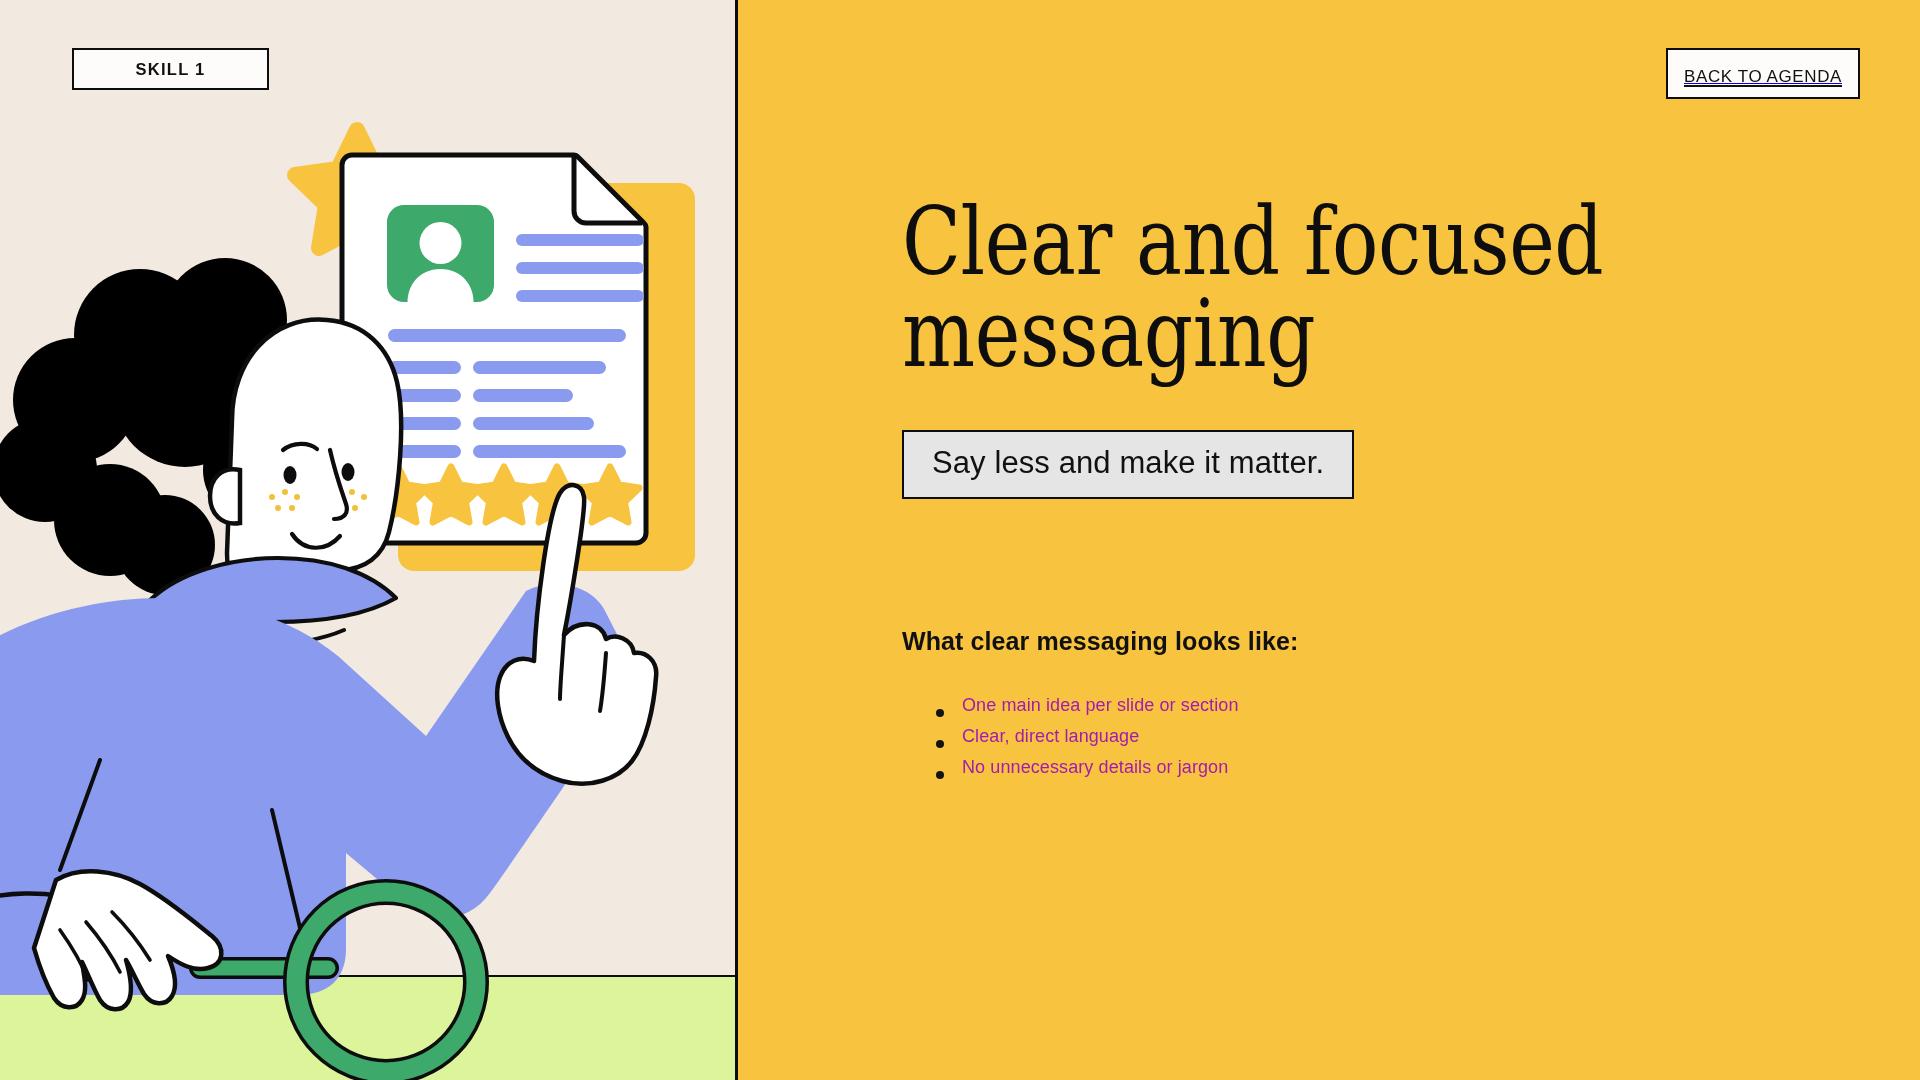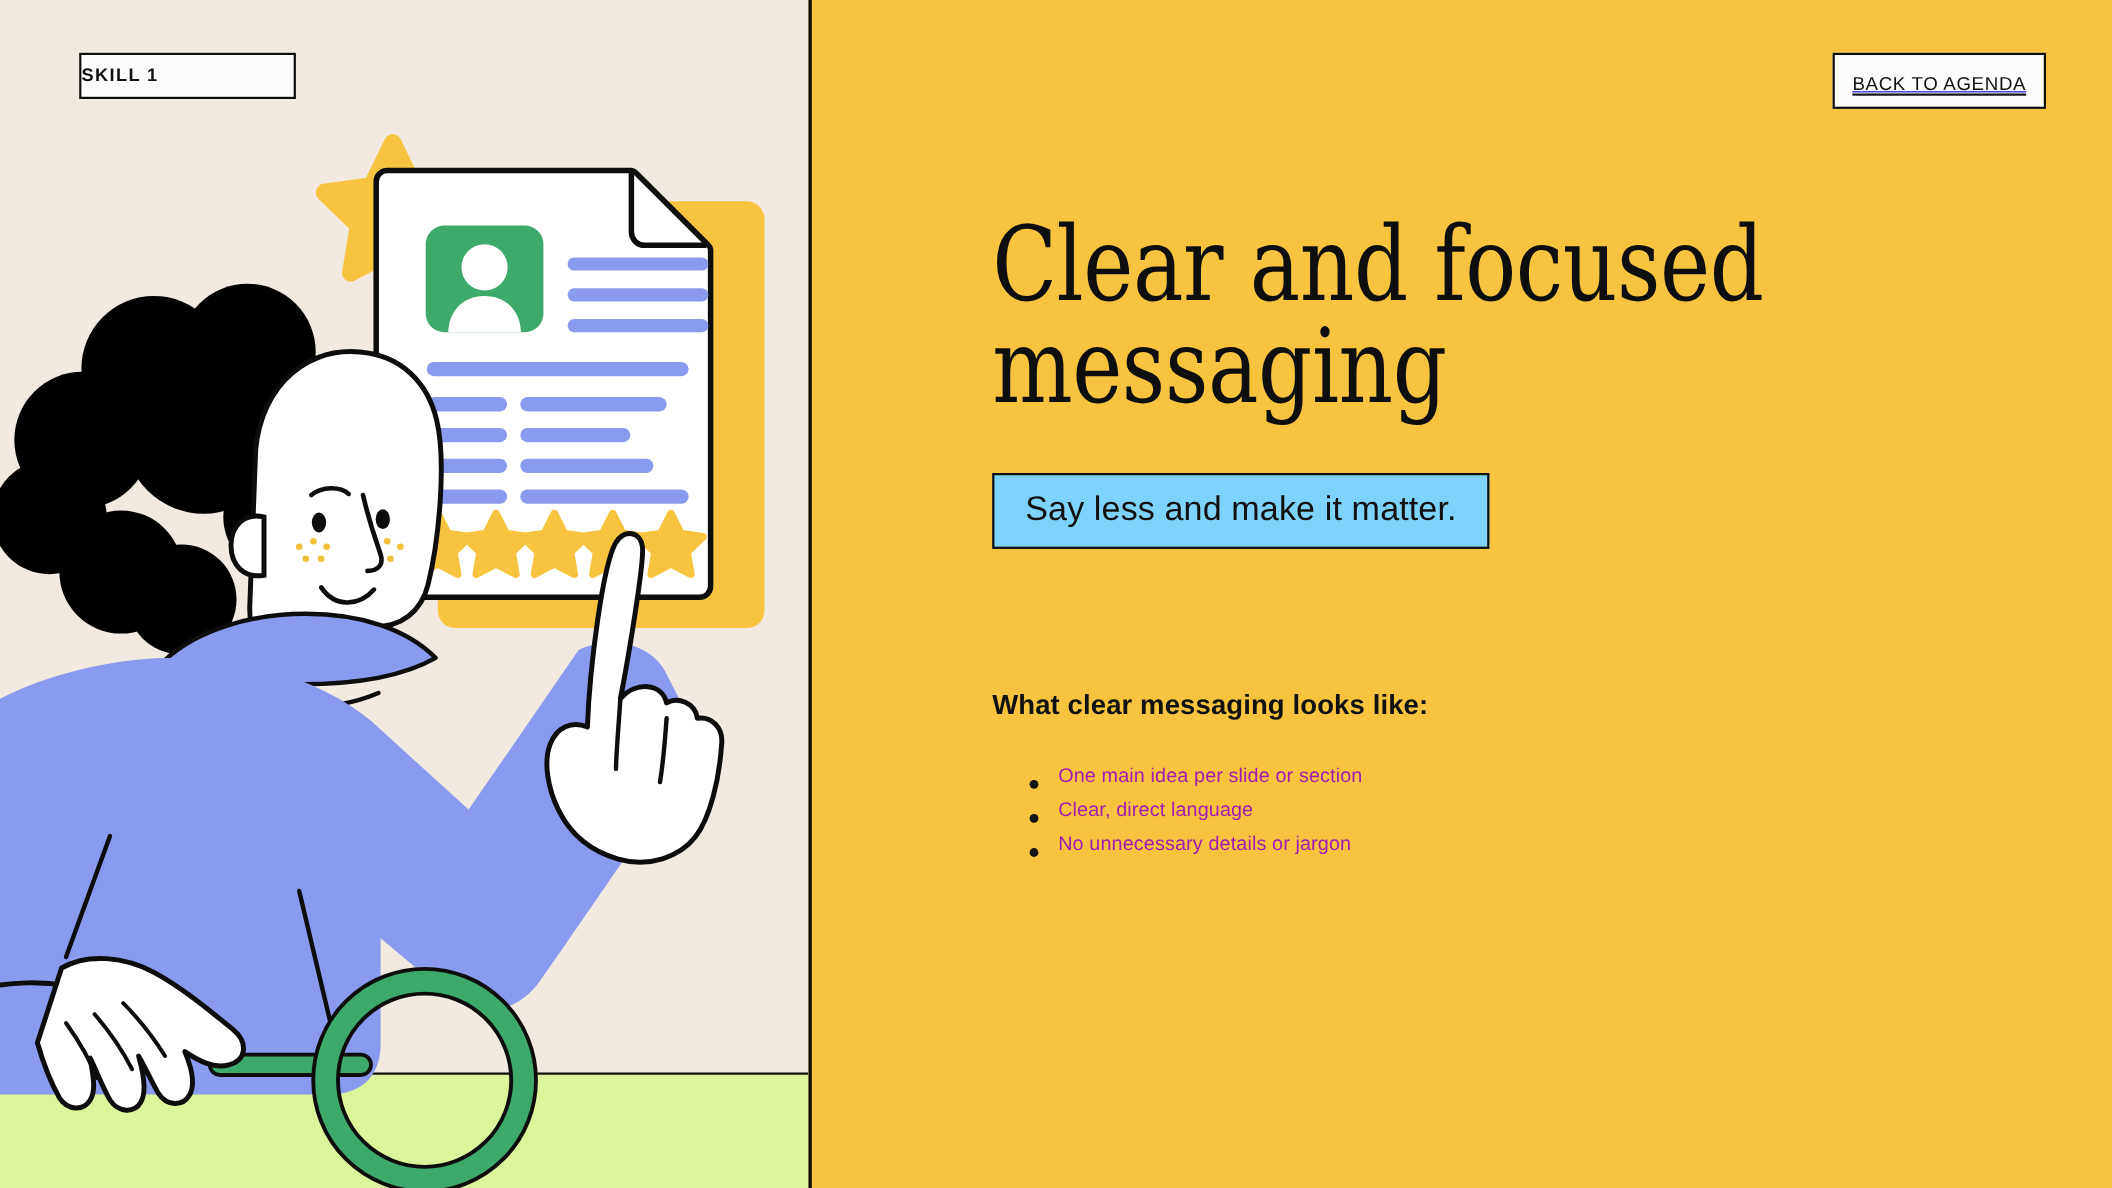--- a/index.html
+++ b/index.html
@@ -33,21 +33,21 @@
     background:#DCF59A;
     border-top:2.5px solid #0D0D0D;
   }
 
   .skill-badge {
     position:absolute;
     left:72px; top:48px;
     width:197px; height:42px;
     background:#FDFCFA;
     border:2.6px solid #0D0D0D;
-    display:flex; align-items:center; justify-content:flex-start;
+    display:flex; align-items:center; justify-content:center;
     z-index:40;
   }
   .skill-badge span {
     font-size:16.5px;
     font-weight:600;
     letter-spacing:1.3px;
     color:#111;
   }
 
   .illustration {
@@ -99,21 +99,21 @@
     color:#0E0E0E;
     transform:scaleX(0.82);
     transform-origin:left top;
     white-space:pre-line;
     width:1250px;
   }
 
   .subtitle-box {
     margin-top:50px;
     display:inline-block;
-    background:#7dd3fc;
+    background:#e5e5e5;
     border:2.4px solid #0D0D0D;
     padding:13px 28px 16px;
   }
   .subtitle-box span {
     font-size:31px;
     font-weight:400;
     color:#111;
     letter-spacing:0.1px;
   }
 

